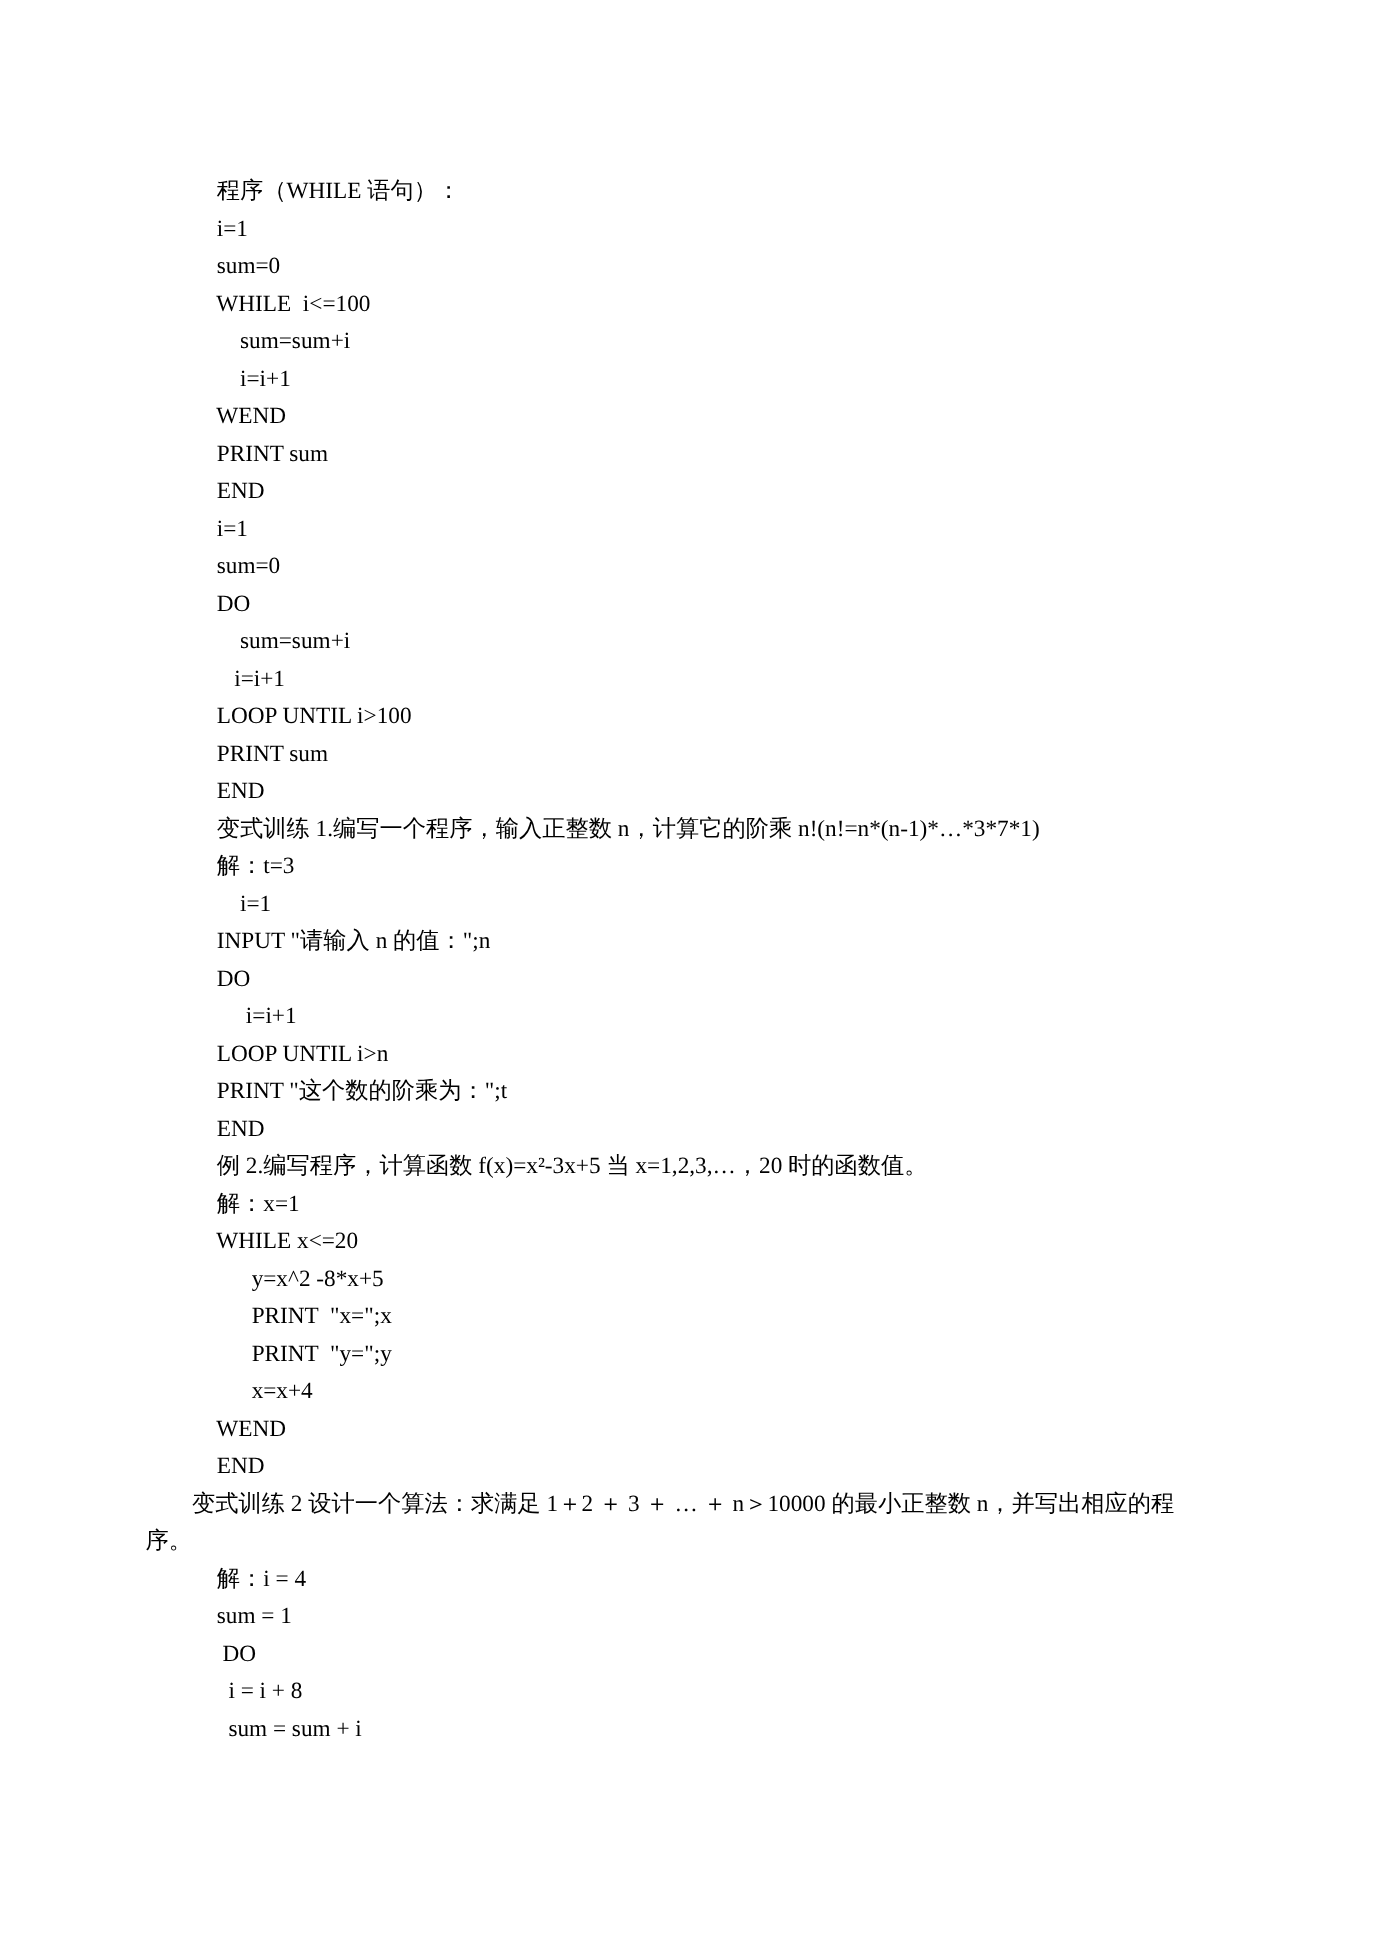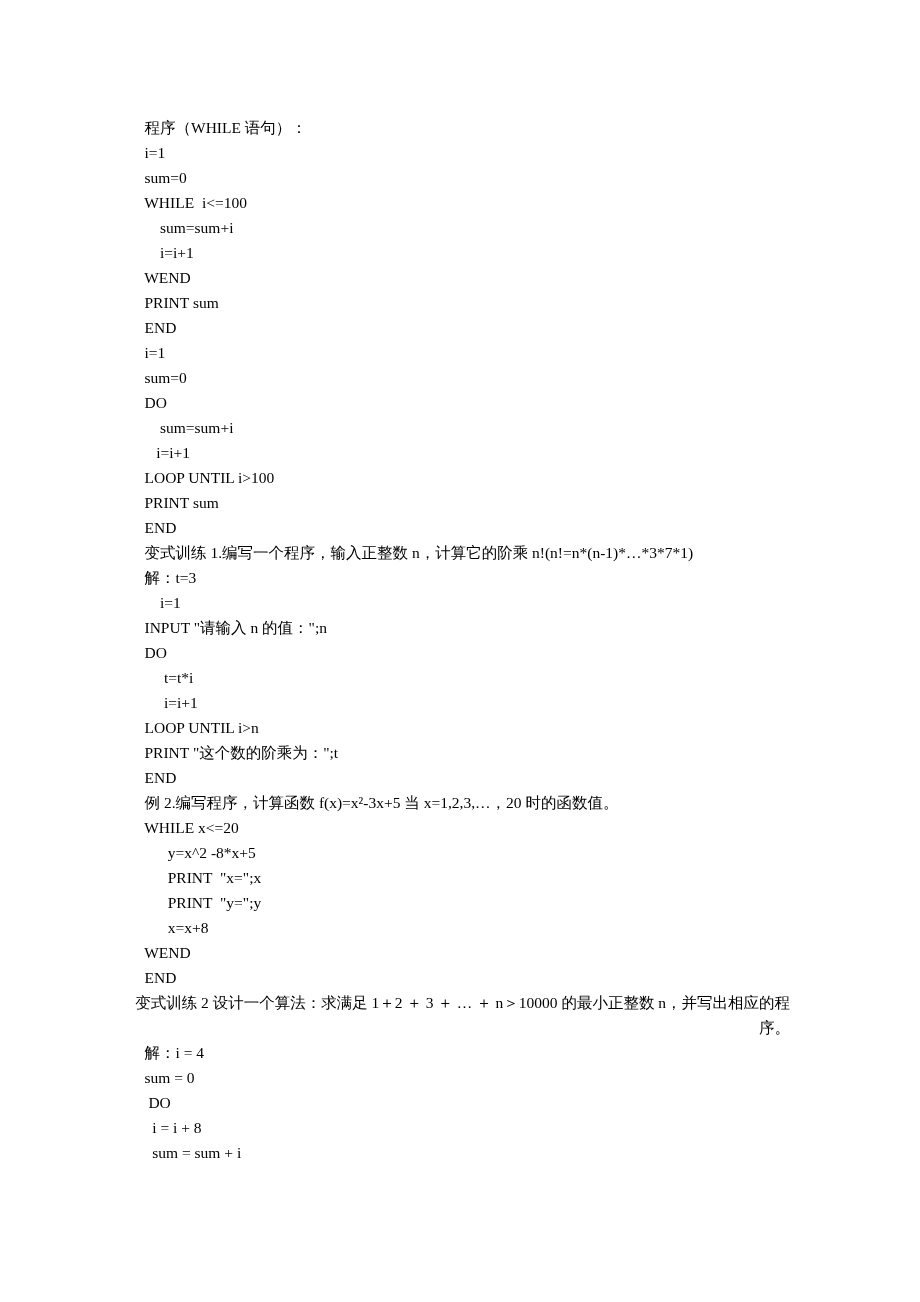--- a/index.html
+++ b/index.html
@@ -19,21 +19,20 @@
     color: #000;
   }
   .line {
     white-space: pre;
     padding-left: 129px;
   }
   .outdent {
     padding-left: 97px;
     white-space: normal;
     padding-right: 130px;
-    text-align: right;
   }
 </style>
 </head>
 <body>
 
 <div class="page" id="doc">
     <div class="line">    程序（WHILE 语句）：</div>
     <div class="line">    i=1</div>
     <div class="line">    sum=0</div>
     <div class="line">    WHILE  i&lt;=100</div>
@@ -48,32 +47,32 @@
     <div class="line">        sum=sum+i</div>
     <div class="line">       i=i+1</div>
     <div class="line">    LOOP UNTIL i&gt;100</div>
     <div class="line">    PRINT sum</div>
     <div class="line">    END</div>
     <div class="line">    变式训练 1.编写一个程序，输入正整数 n，计算它的阶乘 n!(n!=n*(n-1)*…*3*7*1)</div>
     <div class="line">    解：t=3</div>
     <div class="line">        i=1</div>
     <div class="line">    INPUT "请输入 n 的值：";n</div>
     <div class="line">    DO</div>
-    <div class="line">         t=t*i</div>
     <div class="line">         i=i+1</div>
     <div class="line">    LOOP UNTIL i&gt;n</div>
     <div class="line">    PRINT "这个数的阶乘为：";t</div>
     <div class="line">    END</div>
     <div class="line">    例 2.编写程序，计算函数 f(x)=x²-3x+5 当 x=1,2,3,…，20 时的函数值。</div>
+    <div class="line">    解：x=1</div>
     <div class="line">    WHILE x&lt;=20</div>
     <div class="line">          y=x^2 -8*x+5</div>
     <div class="line">          PRINT  "x=";x</div>
     <div class="line">          PRINT  "y=";y</div>
-    <div class="line">          x=x+8</div>
+    <div class="line">          x=x+4</div>
     <div class="line">    WEND</div>
     <div class="line">    END</div>
     <div class="outdent">　　变式训练 2 设计一个算法：求满足 1＋2 ＋ 3 ＋ … ＋ n＞10000 的最小正整数 n，并写出相应的程序。</div>
     <div class="line">    解：i = 4</div>
-    <div class="line">    sum = 0</div>
+    <div class="line">    sum = 1</div>
     <div class="line">     DO</div>
     <div class="line">      i = i + 8</div>
     <div class="line">      sum = sum + i</div>
   </div>
 
 </body></html>

